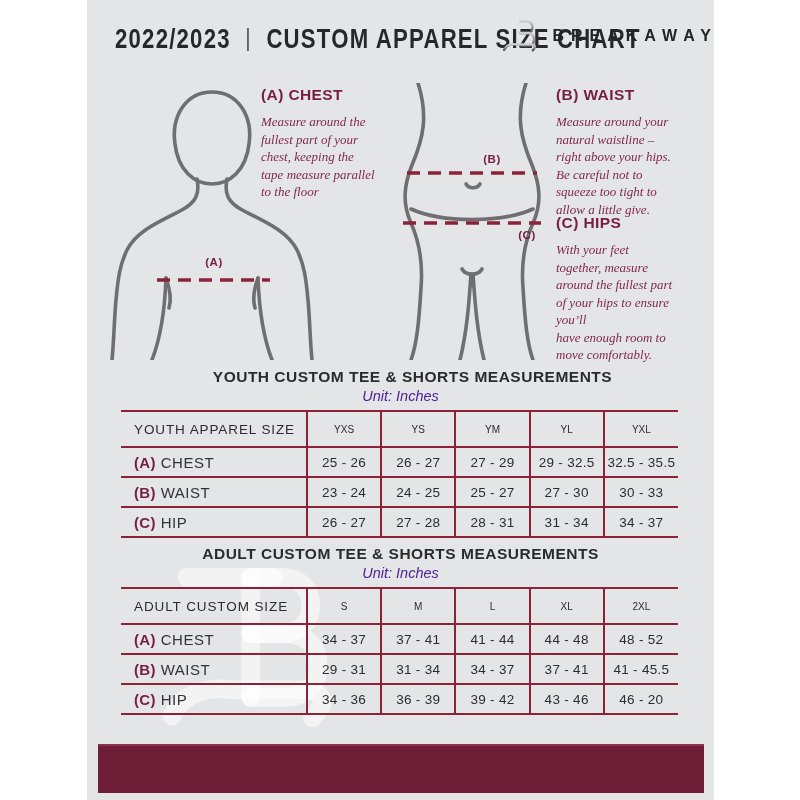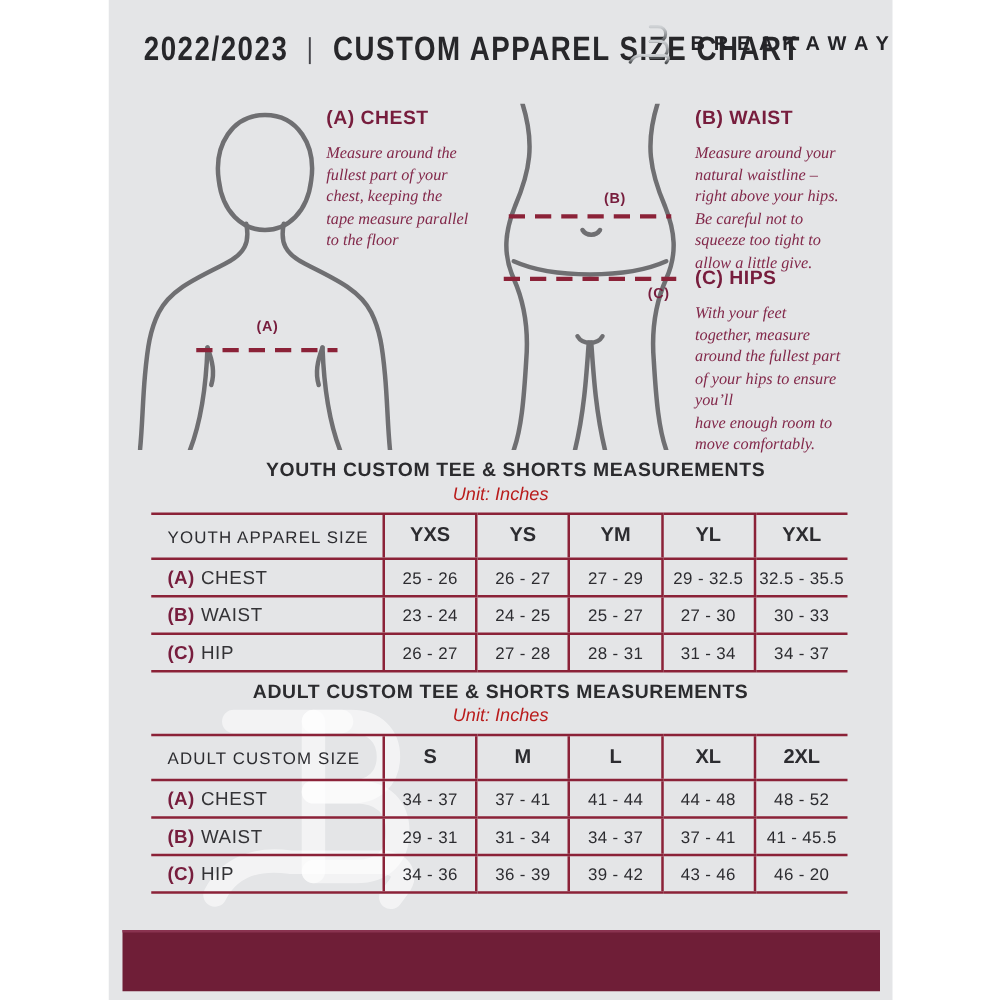--- a/index.html
+++ b/index.html
@@ -30,32 +30,32 @@
   .guide-chest{left:174px; top:86px; width:142px;}
   .guide-waist{left:469px; top:86px; width:162px;}
   .guide-hips{left:469px; top:214px; width:162px;}
   .guide-head{font-size:15.5px; font-weight:bold; letter-spacing:0.4px; color:var(--guide-head); margin-bottom:9px;}
   .guide-text{font-size:13px; font-style:italic; line-height:1.35; color:var(--guide-text); white-space:pre-line;font-family:Liberation Serif, serif;}
 
   
   .sec-title{position:absolute; left:0; width:100%; text-align:center; font-weight:bold;
     font-size:15.5px; letter-spacing:0.5px; color:#2b2b2e;}
   .sec-unit{position:absolute; left:0; width:100%; text-align:center; font-style:italic;
-    font-size:14.5px; color:#b91c1c;}
+    font-size:14.5px; color:#4c1d95;}
 
   
   .size-table{position:absolute; left:34px; width:557px; border-collapse:collapse; z-index:2; table-layout:fixed;}
   .size-table td{border-top:2px solid var(--maroon); border-bottom:2px solid var(--maroon);
     text-align:center; vertical-align:middle; color:var(--text-dark);}
   .size-table td + td{border-left:2px solid var(--maroon);}
   .size-table .label-cell{width:186px; text-align:left; padding-left:13px;}
   .size-table .head-row td{height:36px;}
   .size-table .data-row td{height:30px; font-size:13.5px; letter-spacing:0.3px;}
   .head-label{font-size:13.5px; letter-spacing:0.9px; color:#3a3a3e;}
-  .size-head{font-size:16px; font-weight:bold; color:#2c2c30;}
+  .size-head{font-size:10px; font-weight:normal; color:#2c2c30;}
   .row-letter{color:var(--guide-head); font-weight:bold; font-size:15px; margin-right:5px;}
   .row-label{color:#333336; font-size:15px; letter-spacing:0.5px;}
 
   .watermark{position:absolute; left:55px; top:536px; z-index:1;}
 
   .footer-bar{position:absolute; left:11px; top:744px; width:606px; height:49px;
     background:var(--maroon-dark); border-top:2px solid #8a3350;}
 </style>
 </head>
 <body>

